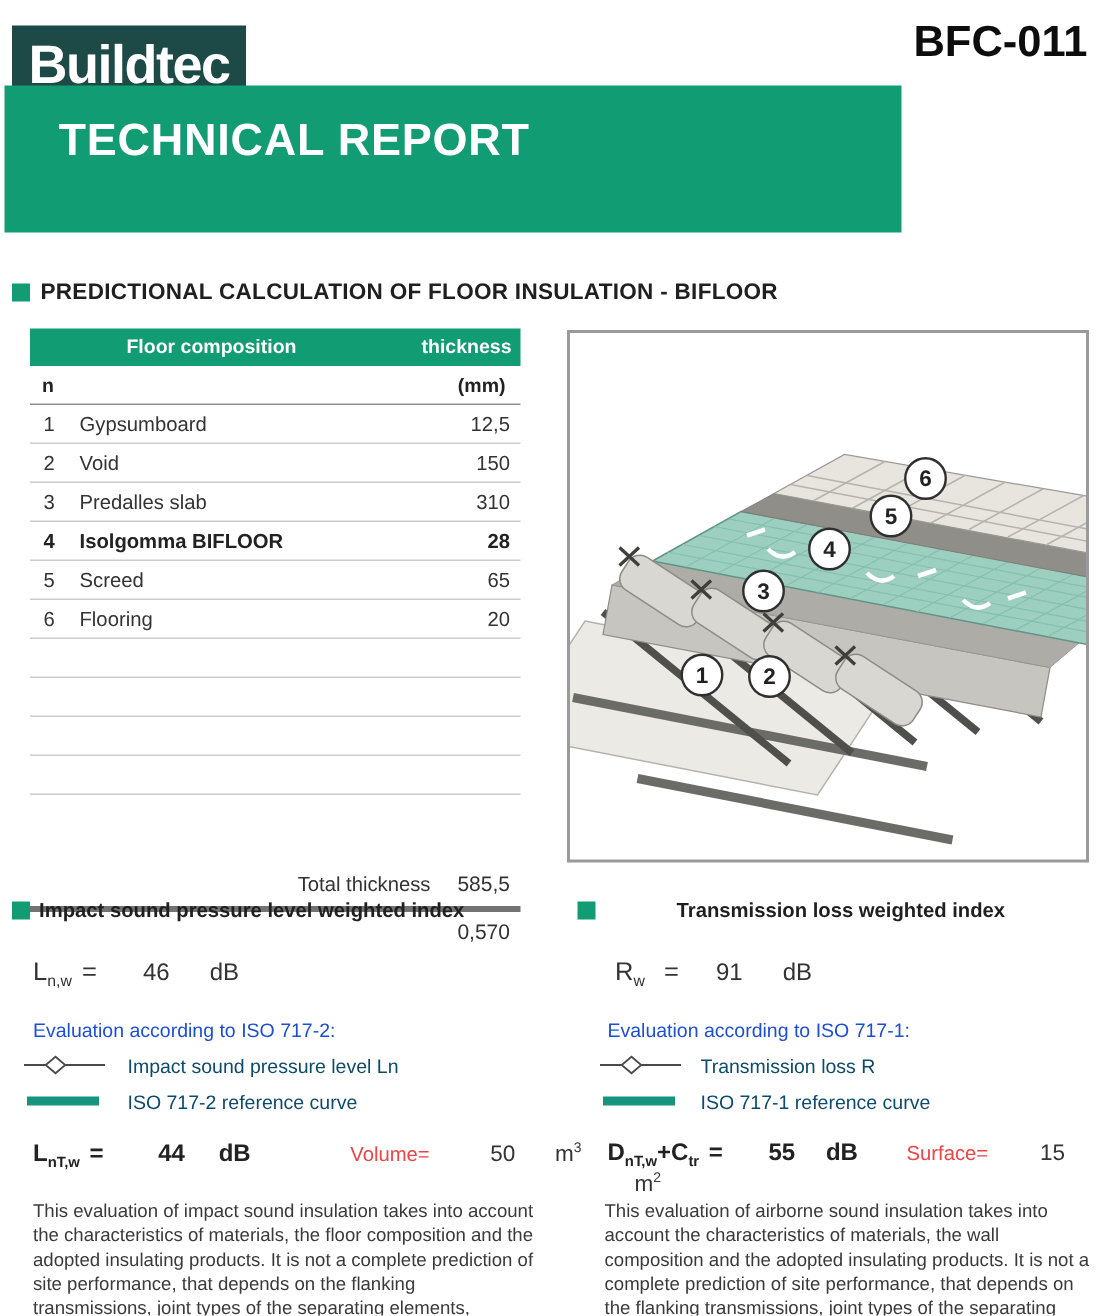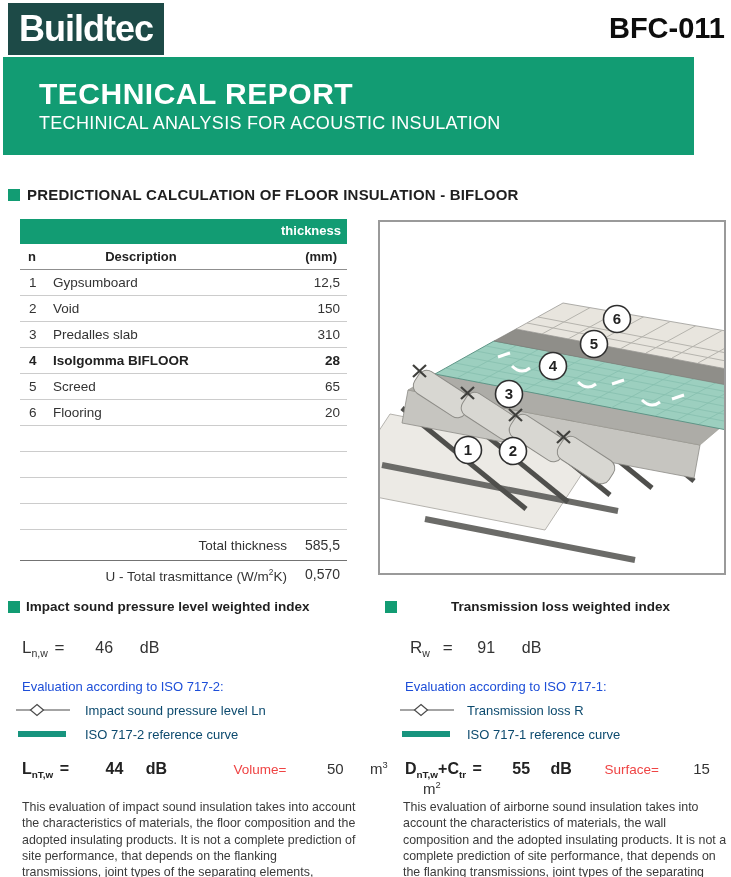--- a/index.html
+++ b/index.html
@@ -9,29 +9,29 @@
     --text-dark:#2b2b2b;
     --text-body:#3a3a3a;
   }
   html,body{margin:0;padding:0;background:#fff;}
   body{
     width:731px;height:877px;position:relative;overflow:hidden;
     font-family:"Liberation Sans","DejaVu Sans",sans-serif;color:var(--text-dark);
   }
   
   .logo-box{
-    position:absolute;left:8px;top:3px;width:156px;height:52px;
+    position:absolute;left:8px;top:17px;width:156px;height:52px;
     background:var(--logo-teal);display:flex;align-items:center;justify-content:center;
   }
   .logo-box span{color:#fff;font-weight:bold;font-size:36px;letter-spacing:-1px;}
   .doc-code{
     position:absolute;right:6px;top:12px;font-size:29px;font-weight:bold;color:#0d0d0d;
   }
   .banner{
-    position:absolute;left:3px;top:57px;width:691px;height:98px;background:var(--brand-green);
+    position:absolute;left:3px;top:57px;width:598px;height:98px;background:var(--brand-green);
   }
   .banner .t1{
     position:absolute;left:36px;top:20px;color:#fff;font-weight:bold;font-size:30px;letter-spacing:.5px;
   }
   .banner .t2{
     position:absolute;left:36px;top:56px;color:#fff;font-size:18px;letter-spacing:.3px;
   }
   
   .bullet{position:absolute;width:12px;height:12px;background:var(--brand-green);}
   .sec-title{position:absolute;left:27px;top:186px;font-size:15px;font-weight:bold;color:#1f1f1f;letter-spacing:.2px;}
@@ -43,21 +43,21 @@
   .tsub{position:relative;height:25px;border-bottom:1px solid #8f8f8f;font-size:13px;font-weight:bold;color:#222;}
   .tsub .cn{position:absolute;left:8px;top:5px;}
   .tsub .cd{position:absolute;left:0;right:85px;top:5px;text-align:center;}
   .tsub .cu{position:absolute;right:10px;top:5px;}
   .trow{position:relative;height:25px;border-bottom:1px solid #ccc;font-size:13.5px;color:#333;}
   .trow .tn{position:absolute;left:9px;top:5px;}
   .trow .td{position:absolute;left:33px;top:5px;}
   .trow .tv{position:absolute;right:7px;top:5px;}
   .trow.bold{font-weight:bold;color:#222;}
   .tempty{height:25px;border-bottom:1px solid #ccc;}
-  .ttotal{position:relative;height:30px;border-bottom:1px solid #737373;font-size:13.5px;color:#333;}
+  .ttotal{position:relative;height:30px;border-bottom:4px solid #737373;font-size:13.5px;color:#333;margin-top:44px;}
   .ttotal .lab{position:absolute;right:60px;top:8px;}
   .ttotal .val{position:absolute;right:7px;top:7px;font-size:14px;}
   .tu{position:relative;height:26px;font-size:13.5px;color:#333;}
   .tu .lab{position:absolute;right:60px;top:6px;}
   .tu .val{position:absolute;right:7px;top:5px;font-size:14px;}
   sup{font-size:62%;}
   sub{font-size:62%;}
   
   .diagram{
     position:absolute;left:378px;top:220px;width:344px;height:351px;
@@ -79,33 +79,32 @@
 </head>
 <body>
 
 <div class="logo-box">
   <span>Buildtec</span>
 </div>
 <div class="doc-code">BFC-011</div>
 
 <div class="banner">
   <div class="t1">TECHNICAL REPORT</div>
-  <div class="t2">TECHINICAL ANALYSIS FOR ACOUSTIC INSULATION</div>
 </div>
 
 <div class="bullet" style="left:8px;top:189px;"></div>
 <div class="sec-title">PREDICTIONAL CALCULATION OF FLOOR INSULATION - BIFLOOR</div>
 
 <div class="tbl">
   <div class="thead">
+    <span class="hc">Floor composition</span>
     <span class="hr">thickness</span>
   </div>
   <div class="tsub">
     <span class="cn">n</span>
-    <span class="cd">Description</span>
     <span class="cu">(mm)</span>
   </div>
   <div class="trow">
     <span class="tn">1</span>
     <span class="td">Gypsumboard</span>
     <span class="tv">12,5</span>
   </div>
   <div class="trow">
     <span class="tn">2</span>
     <span class="td">Void</span>
@@ -133,21 +132,20 @@
   </div>
   <div class="tempty"></div>
   <div class="tempty"></div>
   <div class="tempty"></div>
   <div class="tempty"></div>
   <div class="ttotal">
     <span class="lab">Total thickness</span>
     <span class="val">585,5</span>
   </div>
   <div class="tu">
-    <span class="lab"><span>U - Total trasmittance (W/m</span><sup>2</sup><span>K)</span></span>
     <span class="val">0,570</span>
   </div>
 </div>
 
 <div class="diagram">
 <svg width="344" height="351" viewBox="0 0 344 351" xmlns="http://www.w3.org/2000/svg">
   <defs>
     <clipPath id="matClip">
           <polygon points="55,152 352,209 352,163 114,119"></polygon>
         </clipPath>

